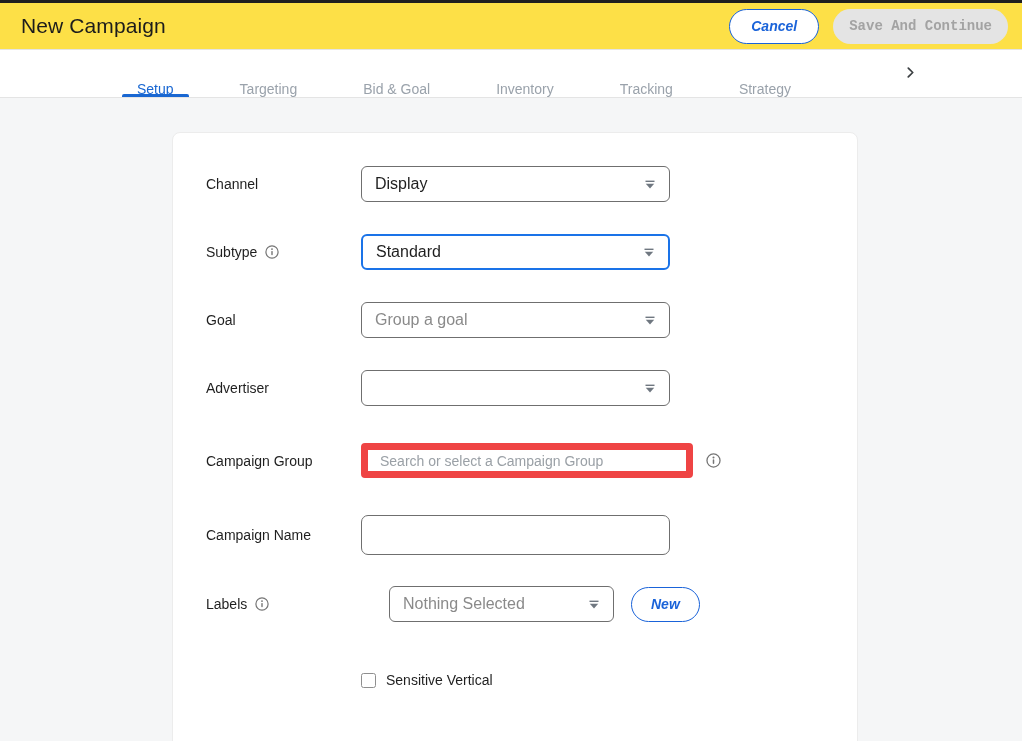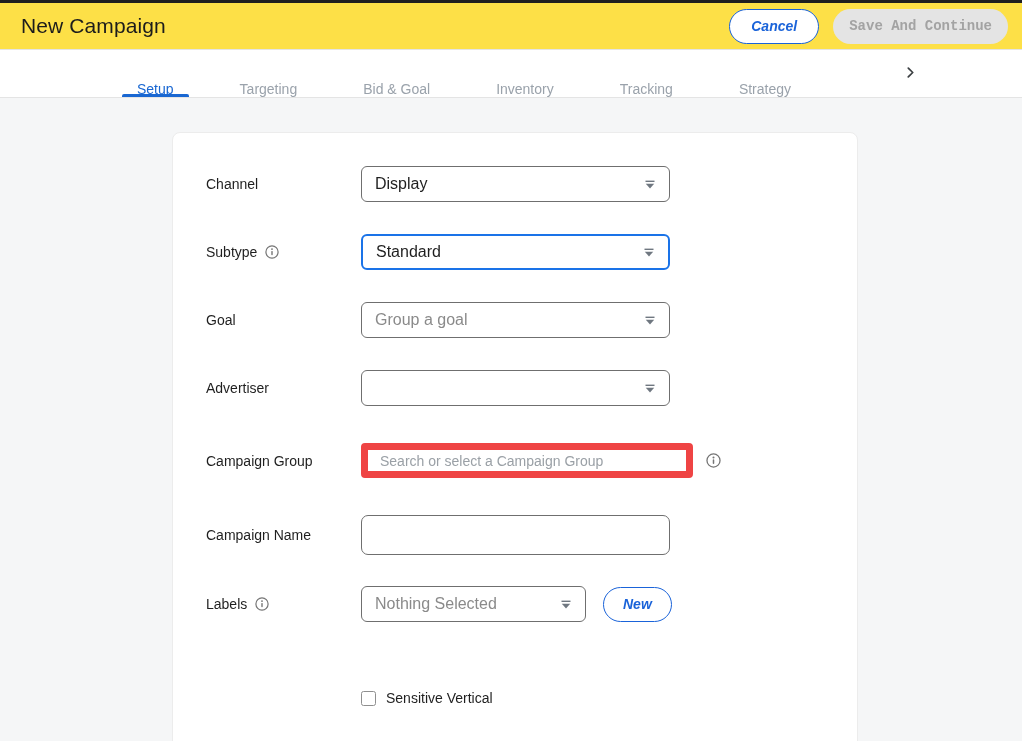--- a/index.html
+++ b/index.html
@@ -62,36 +62,36 @@
   .info-icon { display:inline-flex; line-height:0; }
 
   .select {
     width:309px; height:36px; border:1px solid #6f6f6f; border-radius:6px;
     background:#fff; display:flex; align-items:center; justify-content:space-between;
     padding:0 13px; cursor:pointer;
   }
   .select.focused { border:2px solid #1a73e8; }
   .select .val { font-size:16px; color:#1f1f1f; }
   .select .val.placeholder { color:#8a8a8a; }
-  .select.narrow { width:225px; }
+  .select.narrow { width:225px;margin-left:28px; }
   .select .caret { flex-shrink:0; margin-left:8px; line-height:0; }
 
   .text-input {
     width:309px; height:40px; border:1px solid #6f6f6f; border-radius:7px;
     padding:0 12px; font-size:14px; font-family:"Liberation Sans", sans-serif;
     color:#1f1f1f; background:#fff; outline:none;
   }
   .text-input.light { height:35px; width:332px; border:7px solid #ef4444; border-radius:4px; }
   .text-input::placeholder { color:#9aa0a6; }
 
   .row-with-icon { display:flex; align-items:center; gap:13px; }
 
   .btn-new { padding:0 19px; margin-left:17px; }
 
-  .checkbox-row { display:flex; align-items:center; margin:68px 0 0 155px; }
+  .checkbox-row { display:flex; align-items:center; margin:50px 0 0 155px; }
   .checkbox {
     width:15px; height:15px; border:1.5px solid #8f8f8f; border-radius:2.5px;
     background:#fff; cursor:pointer; flex-shrink:0;
   }
   .checkbox-label { margin-left:10px; font-size:14px; color:#1f1f1f; }
 
   .mb37 { margin-bottom:37px; }
   .mb31 { margin-bottom:31px; }
 </style>
 </head>

